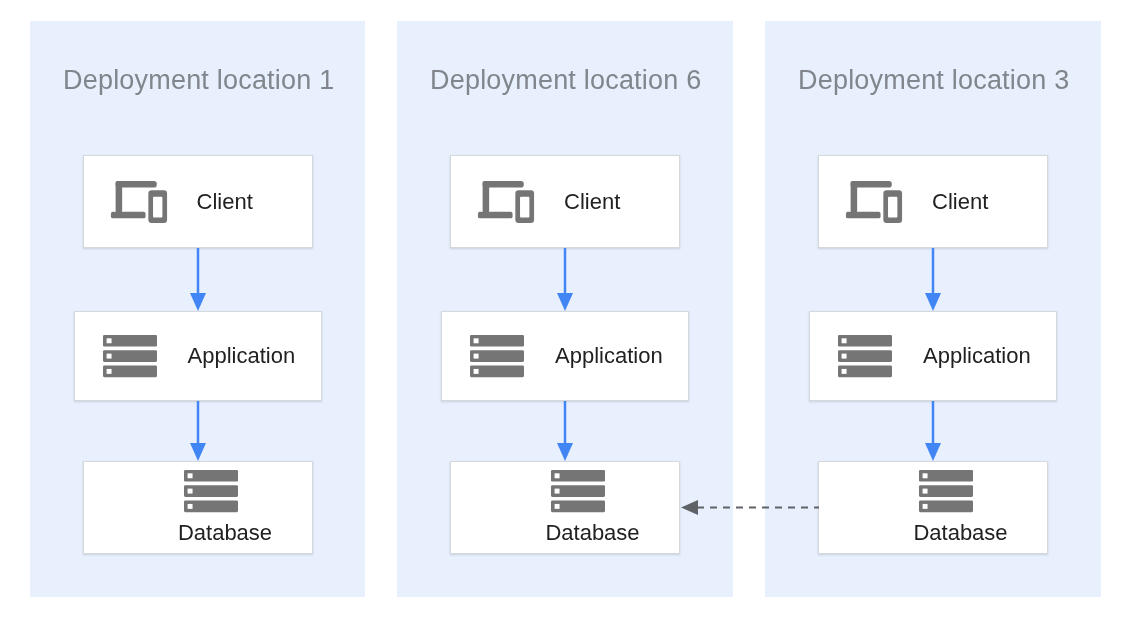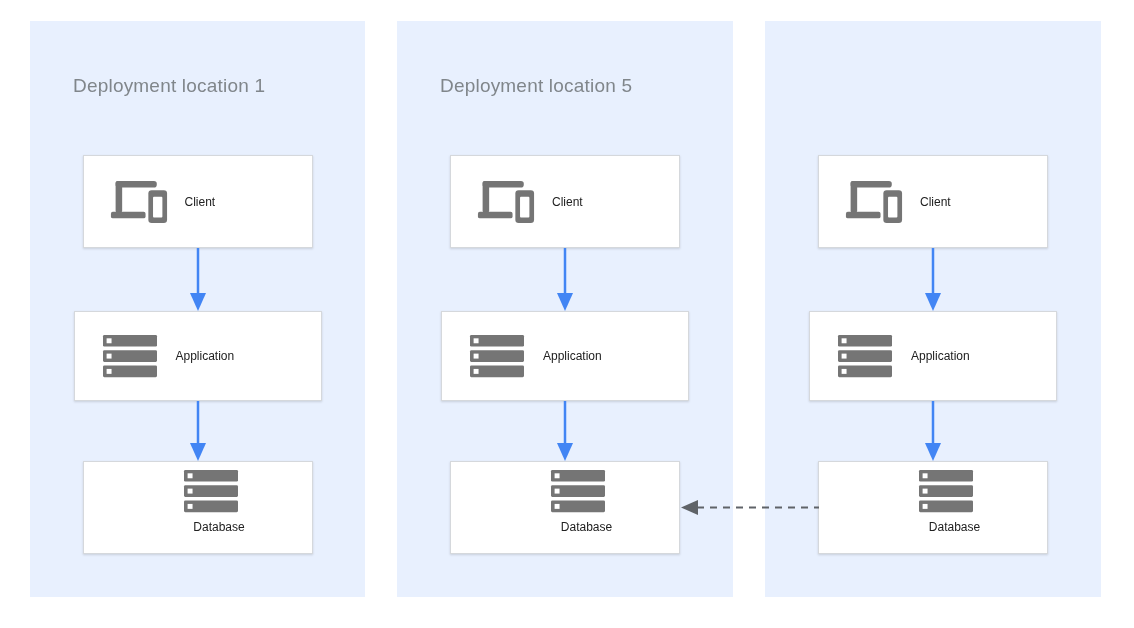--- a/index.html
+++ b/index.html
@@ -20,22 +20,22 @@
     background: var(--panel-bg, #e8f0fe);
   }
   .p1 { left: 30px; }
   .p2 { left: 397px; width: 336px; }
   .p3 { left: 765px; width: 336px; }
 
   .panel-title {
     position: absolute;
     left: 25px;
     top: 36px;
-    margin: 18px;
-    font-size: 19px;
+    margin: 8px;
+    font-size: 27px;
     font-weight: 400;
     color: var(--panel-title, #80868b);
     letter-spacing: 0.2px;
     white-space: nowrap;
   }
 
   .node {
     position: absolute;
     left: 50%;
     transform: translateX(-50%);
@@ -55,22 +55,22 @@
     width: 58px;
     display: flex;
     justify-content: center;
     align-items: center;
     flex: 0 0 58px;
   }
   svg.devices { width: 58px; height: 45px; }
   svg.servers { width: 56px; height: 45px; }
 
   .node-label {
-    margin-left: 17px;
-    font-size: 12px;
+    margin-left: 29px;
+    font-size: 22px;
     color: var(--node-label, #212121);
     white-space: nowrap;
   }
 
   .arrow-down {
     position: absolute;
     left: 50%;
     transform: translateX(-50%);
   }
   .arrow-1 { top: 227px; }
@@ -136,21 +136,21 @@
     <span class="icon-wrap">
       <svg class="servers" viewBox="0 0 62 50">
           <use href="#sym-servers"></use>
         </svg>
     </span>
     <span class="node-label">Database</span>
   </div>
 </section>
 
 <section class="panel p2">
-  <h2 class="panel-title">Deployment location 5</h2>
+  <h2 class="panel-title">Deployment location 6</h2>
   <div class="node node-client">
     <span class="icon-wrap">
       <svg class="devices" viewBox="0 0 62 48">
           <use href="#sym-devices"></use>
         </svg>
     </span>
     <span class="node-label">Client</span>
   </div>
   <svg class="arrow-down arrow-1" width="22" height="63" viewBox="0 0 22 63">
     <line x1="11" y1="0" x2="11" y2="46" stroke="var(--arrow-blue)" stroke-width="2.5"></line>
@@ -172,20 +172,21 @@
     <span class="icon-wrap">
       <svg class="servers" viewBox="0 0 62 50">
           <use href="#sym-servers"></use>
         </svg>
     </span>
     <span class="node-label">Database</span>
   </div>
 </section>
 
 <section class="panel p3">
+  <h2 class="panel-title">Deployment location 3</h2>
   <div class="node node-client">
     <span class="icon-wrap">
       <svg class="devices" viewBox="0 0 62 48">
           <use href="#sym-devices"></use>
         </svg>
     </span>
     <span class="node-label">Client</span>
   </div>
   <svg class="arrow-down arrow-1" width="22" height="63" viewBox="0 0 22 63">
     <line x1="11" y1="0" x2="11" y2="46" stroke="var(--arrow-blue)" stroke-width="2.5"></line>

